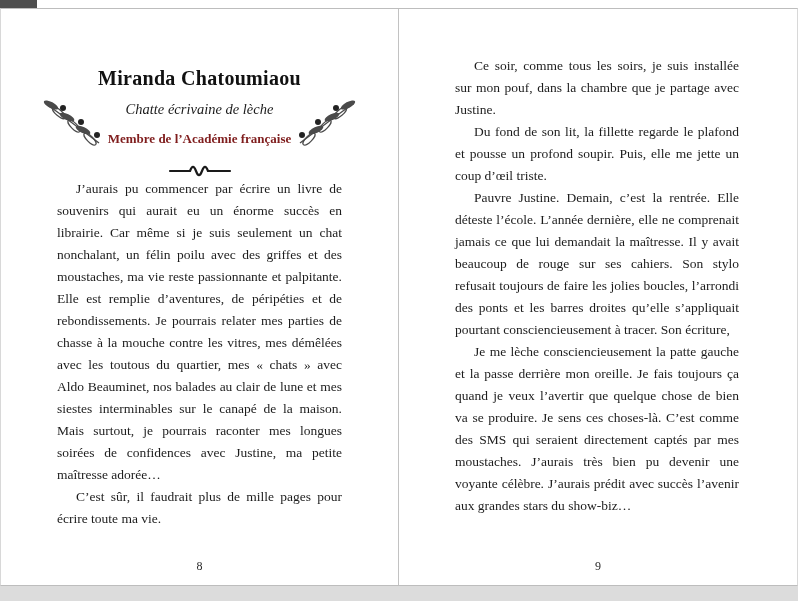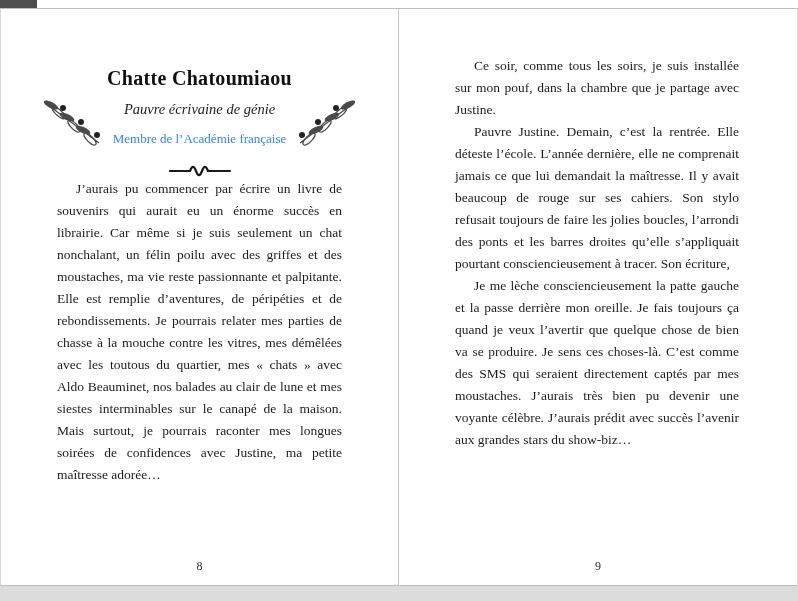--- a/index.html
+++ b/index.html
@@ -50,24 +50,24 @@
     letter-spacing: 0.3px;
     color: #111111;
   }
   .chapter-subtitle {
     font-style: italic;
     font-size: 14.5px;
     margin-top: 11px;
     color: #1b1b1b;
   }
   .chapter-affiliation {
-    font-weight: normal;
+    font-weight: bold;
     font-size: 13px;
     margin-top: 13px;
-    color: #3b82f6;
+    color: #7f1d1d;
   }
   .branch {
     position: absolute;
     width: 62px; height: 56px;
     top: 30px;
   }
   .branch-left { left: -16px; }
   .branch-right { right: -16px; transform: scaleX(-1); }
 
   .divider {
@@ -132,39 +132,41 @@
           <ellipse cx="18" cy="16" rx="8" ry="3" transform="rotate(40 18 16)" fill="none" stroke="#4a4a4a" stroke-width="1.2"></ellipse>
           <ellipse cx="26" cy="20" rx="8" ry="3" transform="rotate(25 26 20)" fill="#4a4a4a"></ellipse>
           <ellipse cx="33" cy="29" rx="8" ry="3" transform="rotate(45 33 29)" fill="none" stroke="#4a4a4a" stroke-width="1.2"></ellipse>
           <ellipse cx="42" cy="33" rx="8" ry="3" transform="rotate(25 42 33)" fill="#4a4a4a"></ellipse>
           <ellipse cx="49" cy="42" rx="8" ry="3" transform="rotate(45 49 42)" fill="none" stroke="#4a4a4a" stroke-width="1.2"></ellipse>
           <circle cx="22" cy="11" r="3" fill="#222222"></circle>
           <circle cx="40" cy="25" r="3" fill="#222222"></circle>
           <circle cx="56" cy="38" r="3" fill="#222222"></circle>
         </svg>
 
-        <div class="chapter-title">Chatte Chatoumiaou</div>
-        <div class="chapter-subtitle">Pauvre écrivaine de génie</div>
+        <div class="chapter-title">Miranda Chatoumiaou</div>
+        <div class="chapter-subtitle">Chatte écrivaine de lèche</div>
         <div class="chapter-affiliation">Membre de l’Académie française</div>
       </div>
 
       <svg class="divider" viewBox="0 0 64 14">
         <path d="M2,7 H22 C24,1.5 26,1.5 28,7 C30,12.5 32,12.5 34,7 C36,1.5 38,1.5 40,7 H62" stroke="#1a1a1a" stroke-width="2.2" fill="none" stroke-linecap="round"></path>
       </svg>
 
       <div class="body-text">
         <p>J’aurais pu commencer par écrire un livre de souvenirs qui aurait eu un énorme succès en librairie. Car même si je suis seulement un chat nonchalant, un félin poilu avec des griffes et des moustaches, ma vie reste passionnante et palpitante. Elle est remplie d’aventures, de péripéties et de rebondissements. Je pourrais relater mes parties de chasse à la mouche contre les vitres, mes démêlées avec les toutous du quartier, mes « chats » avec Aldo Beauminet, nos balades au clair de lune et mes siestes interminables sur le canapé de la maison. Mais surtout, je pourrais raconter mes longues soirées de confidences avec Justine, ma petite maîtresse adorée…</p>
+        <p>C’est sûr, il faudrait plus de mille pages pour écrire toute ma vie.</p>
       </div>
 
       <div class="page-number">8</div>
     </div>
 
     <div class="page page-right">
       <div class="body-text" style="margin-top:0;">
         <p>Ce soir, comme tous les soirs, je suis installée sur mon pouf, dans la chambre que je partage avec Justine.</p>
+        <p>Du fond de son lit, la fillette regarde le plafond et pousse un profond soupir. Puis, elle me jette un coup d’œil triste.</p>
         <p>Pauvre Justine. Demain, c’est la rentrée. Elle déteste l’école. L’année dernière, elle ne comprenait jamais ce que lui demandait la maîtresse. Il y avait beaucoup de rouge sur ses cahiers. Son stylo refusait toujours de faire les jolies boucles, l’arrondi des ponts et les barres droites qu’elle s’appliquait pourtant consciencieusement à tracer. Son écriture,</p>
         <p>Je me lèche consciencieusement la patte gauche et la passe derrière mon oreille. Je fais toujours ça quand je veux l’avertir que quelque chose de bien va se produire. Je sens ces choses-là. C’est comme des SMS qui seraient directement captés par mes moustaches. J’aurais très bien pu devenir une voyante célèbre. J’aurais prédit avec succès l’avenir aux grandes stars du show-biz…</p>
       </div>
 
       <div class="page-number">9</div>
     </div>
 
   </div>
 
   <div class="footer-strip"></div>

